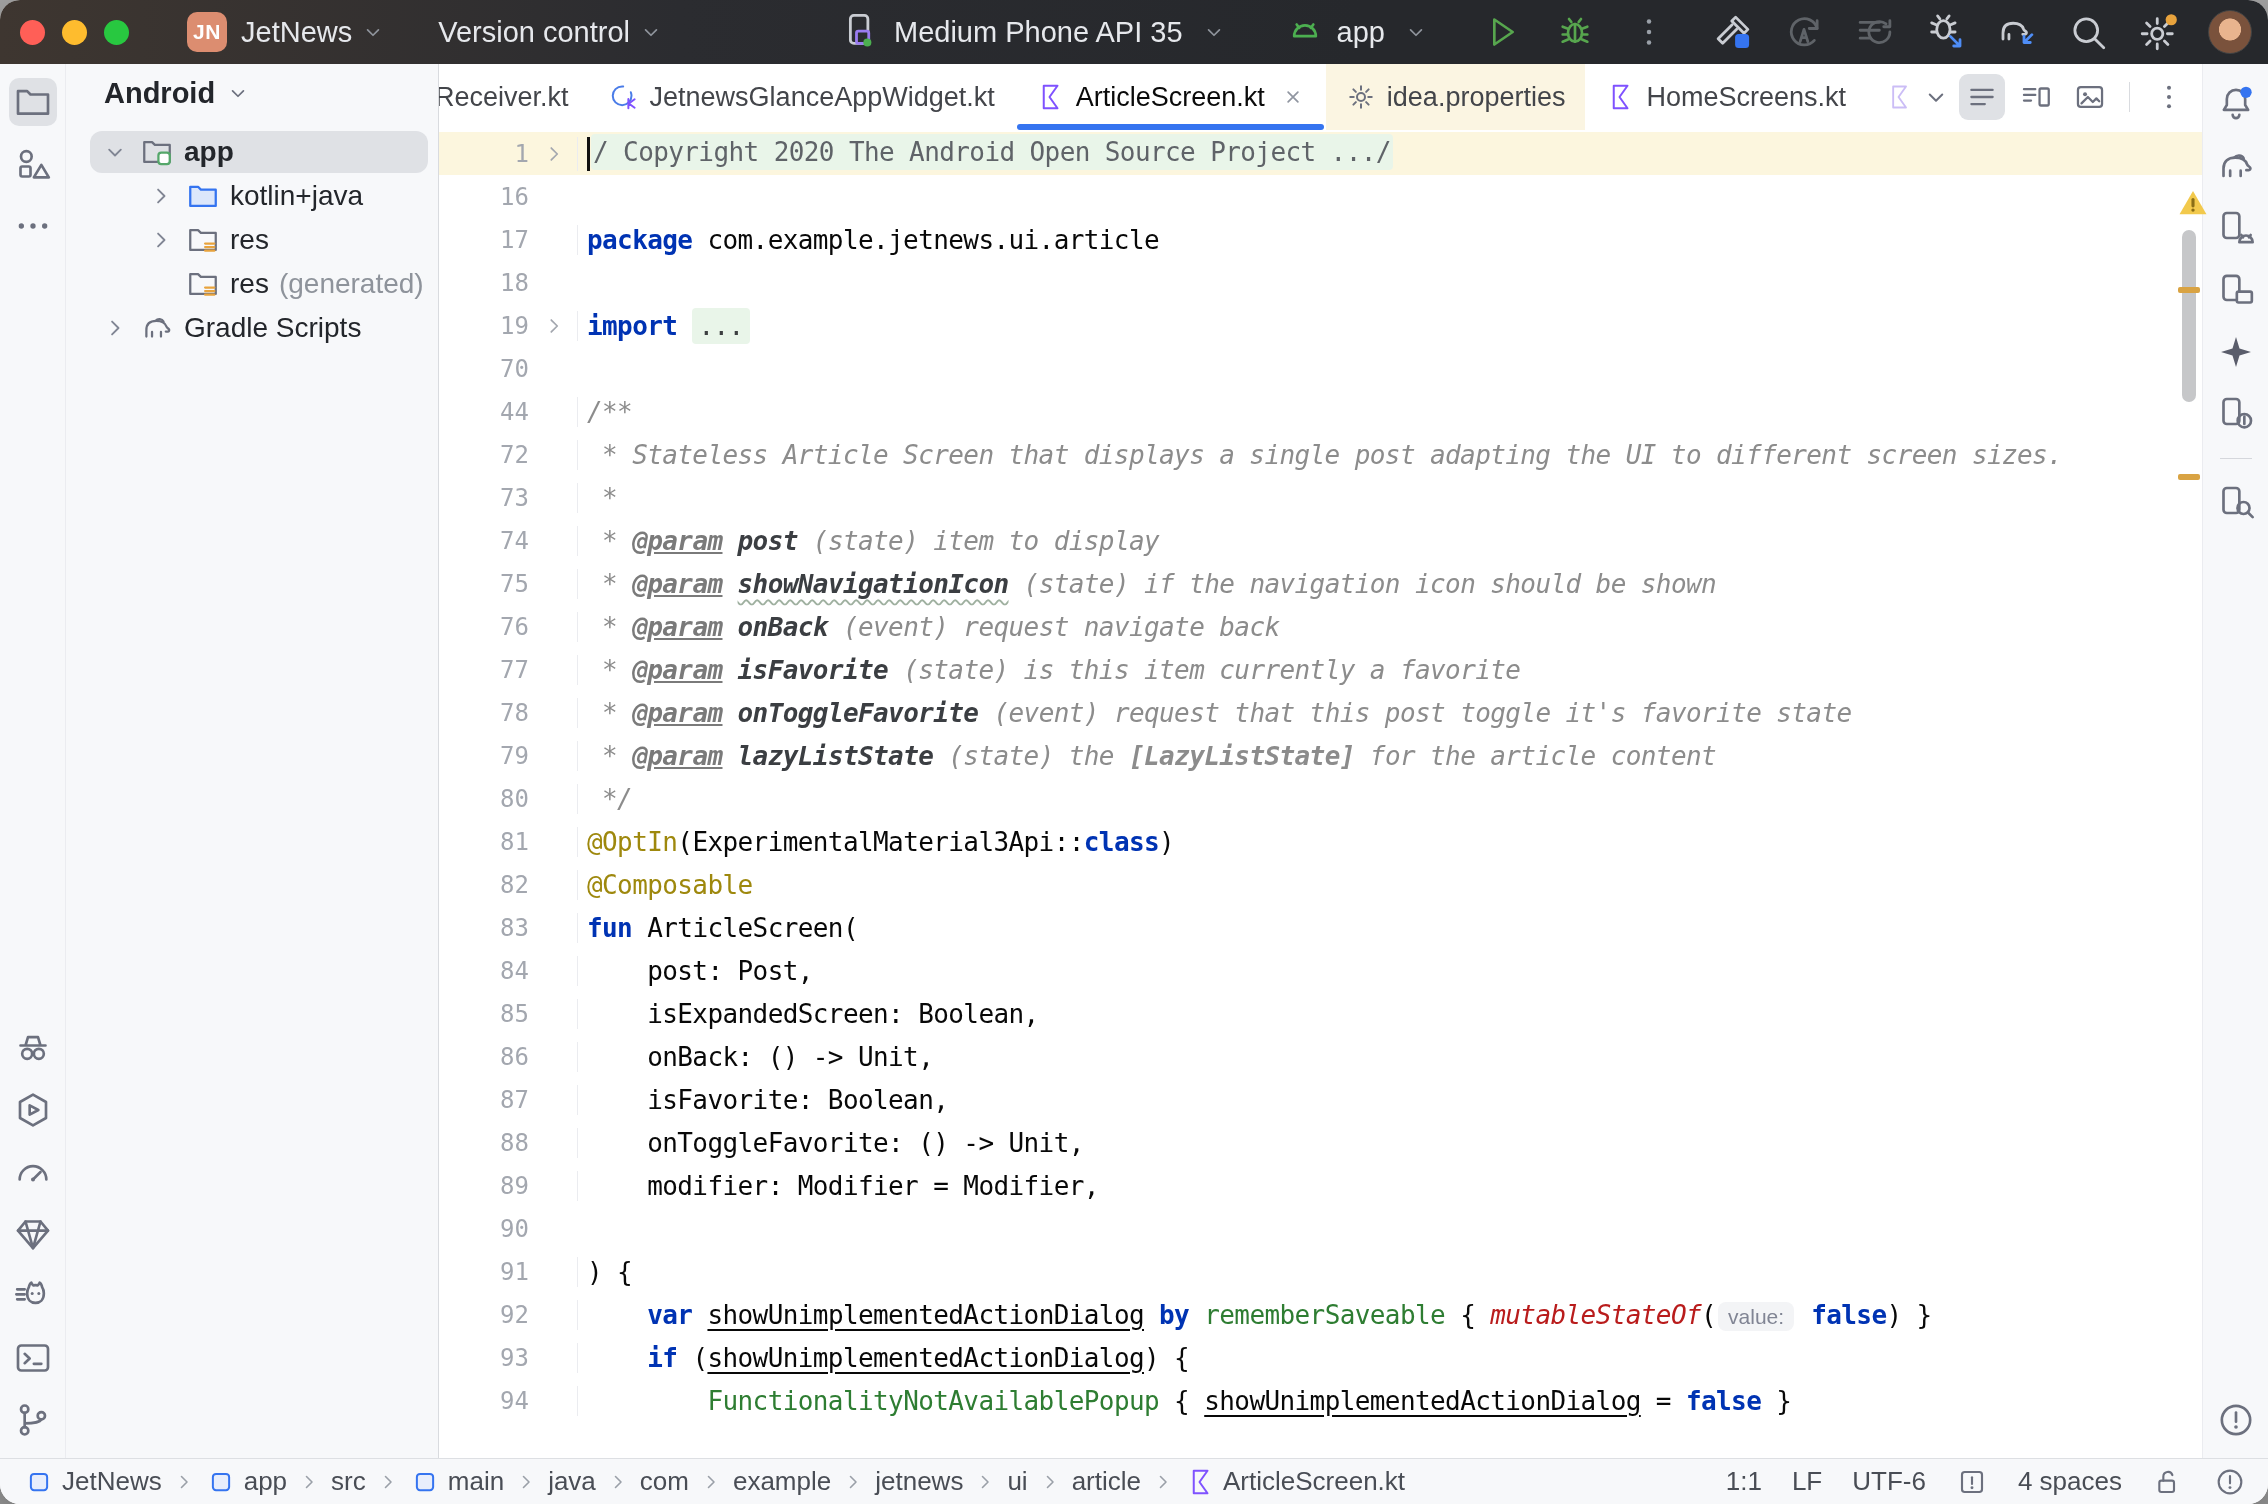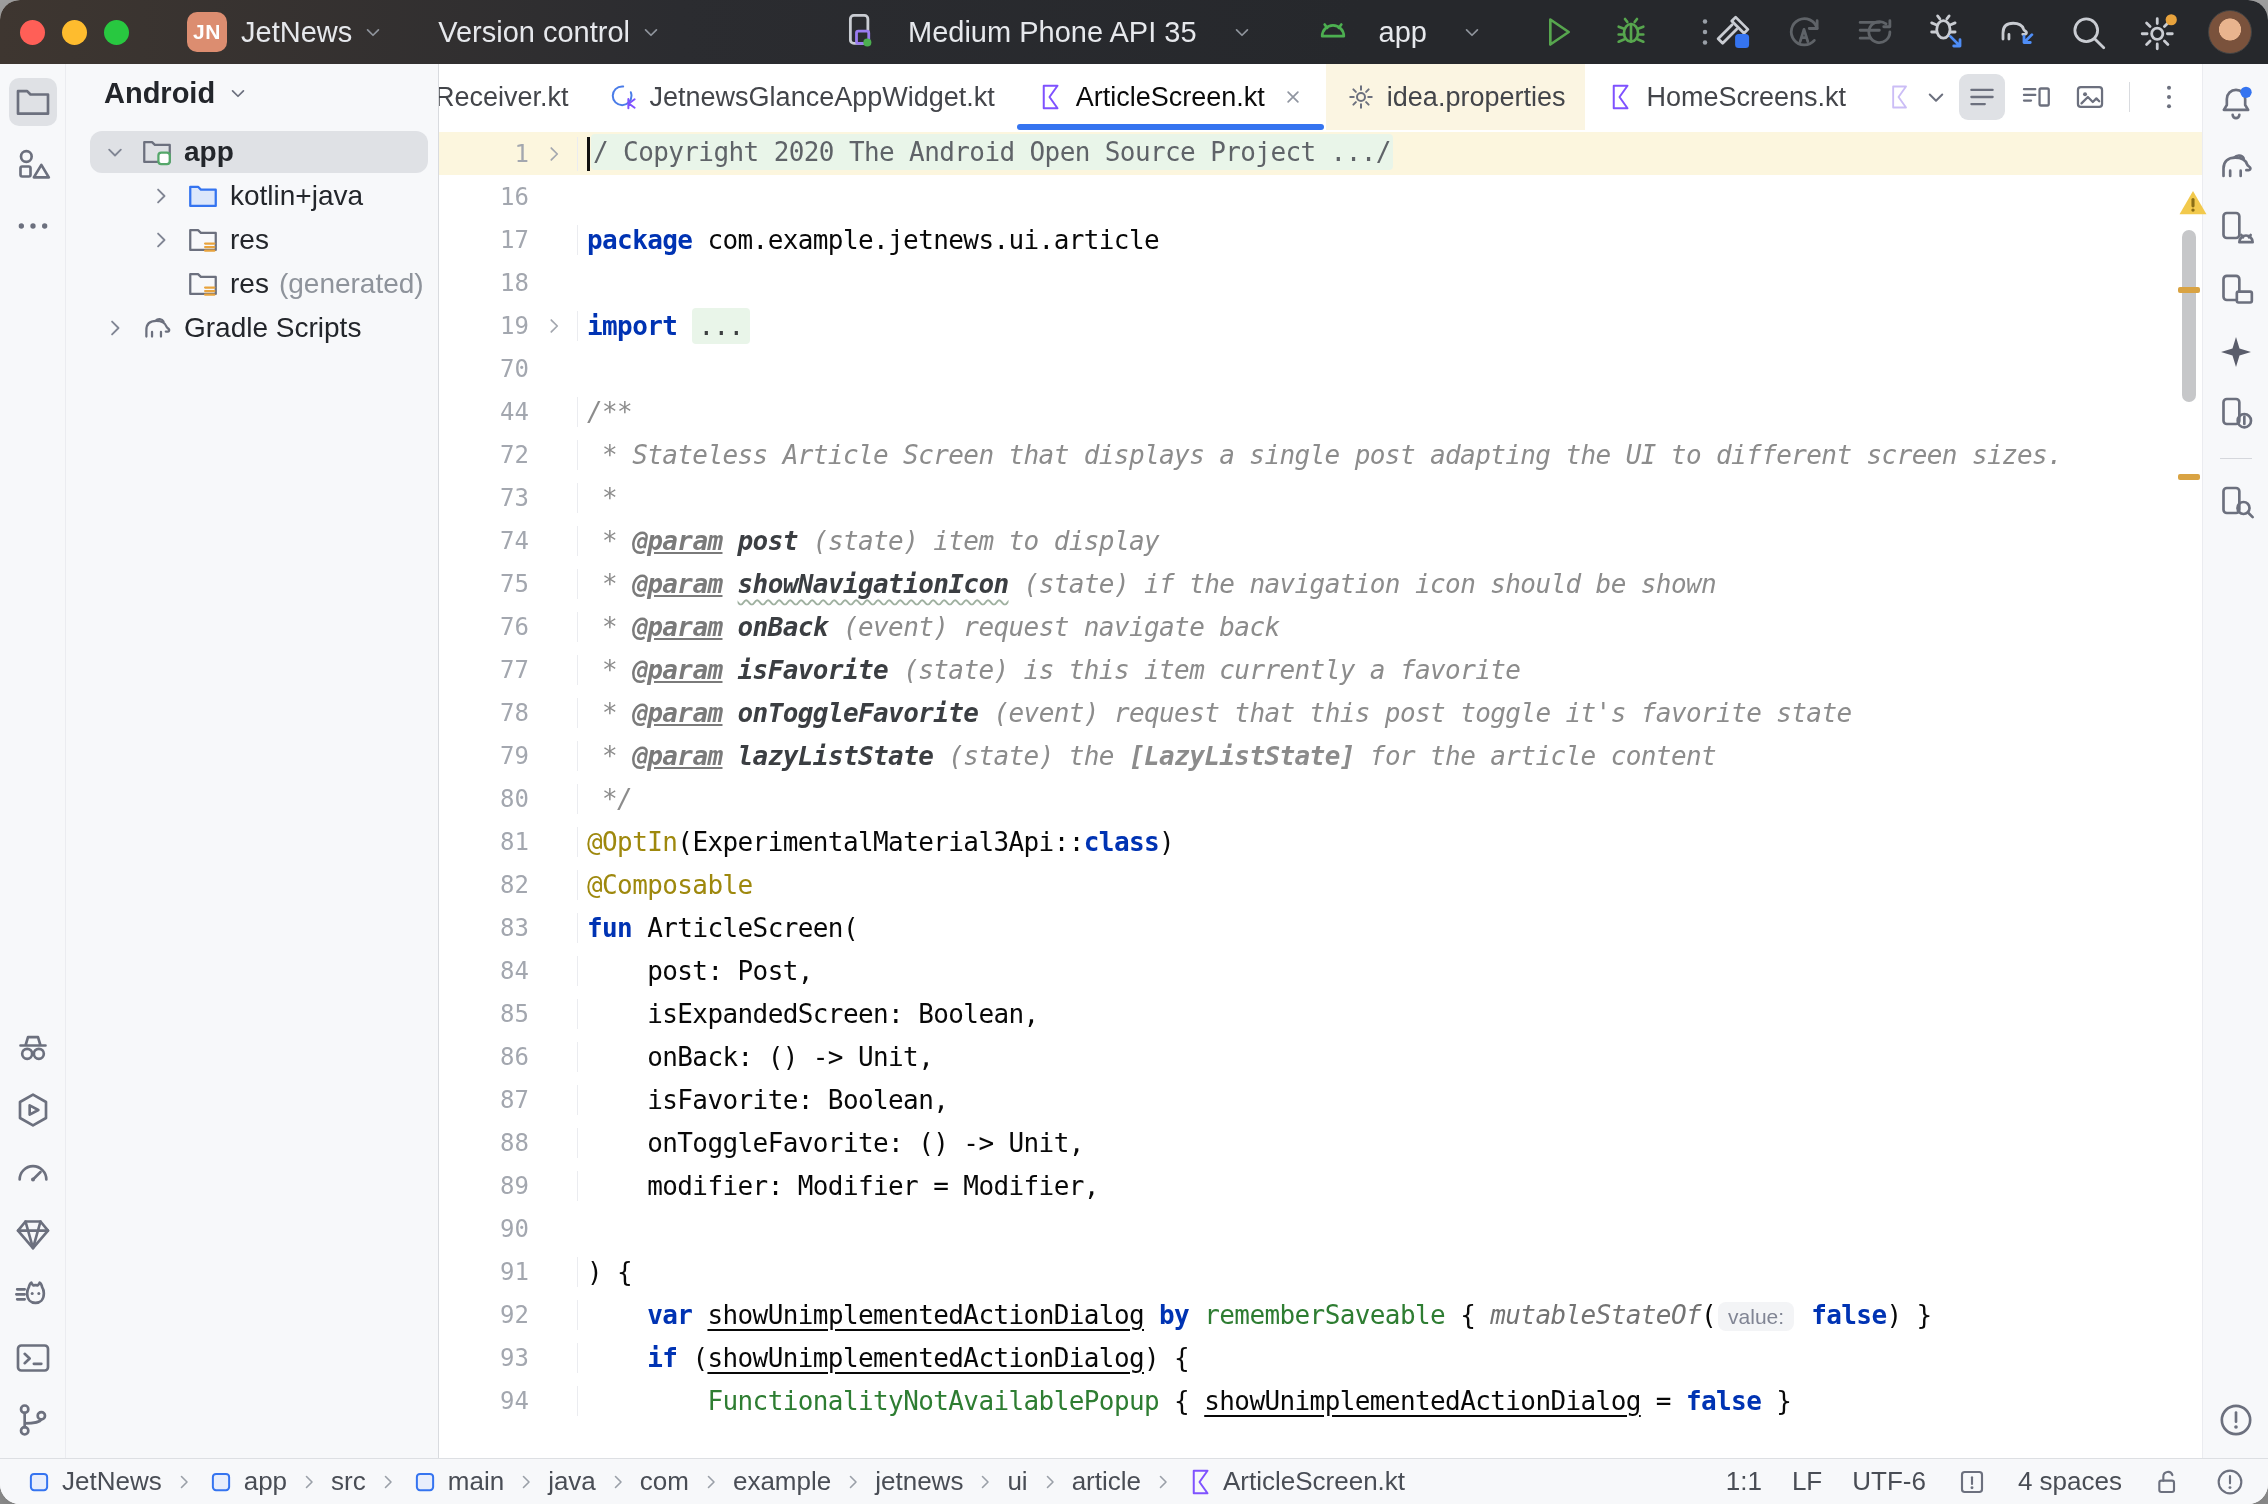--- a/index.html
+++ b/index.html
@@ -10,21 +10,21 @@
   .titlebar { position:relative; height:64px; background:linear-gradient(90deg,#3E3630 0%,#2B2C30 30%,#26282C 60%,#26282C 100%); display:flex; align-items:center; color:#DFE2E8; }
   .traffic { display:flex; gap:17px; margin-left:20px; }
   .tl { width:25px; height:25px; border-radius:50%; }
   .tl.r{background:#FF5F57} .tl.y{background:#FEBC2E} .tl.g{background:#28C840}
   .proj-badge { margin-left:58px; width:40px; height:40px; border-radius:10px; background:#DC8D70; color:#fff; font-weight:bold; font-size:21px; display:flex; align-items:center; justify-content:center; letter-spacing:.5px; }
   .tb-label { font-size:29px; color:#E6E8EC; margin-left:14px; }
   .tb-chev { margin-left:8px; display:flex; }
   .tb-item { display:flex; align-items:center; cursor:default; }
   .tb-vcs { margin-left:52px; }
   .tb-center { position:absolute; left:838px; top:0; height:64px; display:flex; align-items:center; gap:30px; }
-  .tb-group { display:flex; align-items:center; gap:24px; }
+  .tb-group { display:flex; align-items:center; gap:10px; }
   .tb-right { position:absolute; right:16px; top:0; height:64px; display:flex; align-items:center; gap:27px; }
   .tb-ic { display:flex; align-items:center; justify-content:center; width:44px; height:44px; }
   .avatar { width:44px; height:44px; border-radius:50%; background:radial-gradient(circle at 50% 44%, #E9B48E 0 34%, #7A523C 36% 100%); border:1px solid #444; }
 
   
   .main { position:absolute; top:64px; bottom:46px; left:0; right:0; display:flex; background:#fff; }
   .stripe { width:66px; background:#F7F8FA; display:flex; flex-direction:column; align-items:center; flex:none; }
   .stripe.left { border-right:1px solid #EBECF0; padding-top:14px; }
   .stripe.right { border-left:1px solid #EBECF0; padding-top:16px; }
   .stripe .sp-btn { width:48px; height:48px; border-radius:10px; display:flex; align-items:center; justify-content:center; margin-bottom:14px; }
@@ -70,21 +70,21 @@
   .caret-bar { display:inline-block; width:3px; height:34px; background:#111; vertical-align:middle; margin-right:1px; }
   .sg-p { color:#080808; }
   .sg-k { color:#0033B3; font-weight:bold; }
   .sg-d { color:#8C8C8C; font-style:italic; }
   .sg-dt { color:#7A7A7A; font-style:italic; font-weight:bold; text-decoration:underline; }
   .sg-dp { color:#3B3E42; font-style:italic; font-weight:bold; }
   .sg-dpw { color:#3B3E42; font-style:italic; font-weight:bold; text-decoration:underline wavy #9FB0A0 1.5px; text-underline-offset:6px; }
   .sg-db { color:#8C8C8C; font-style:italic; font-weight:bold; }
   .sg-a { color:#9E880D; }
   .sg-g { color:#2E7D32; }
-  .sg-it { color:#737373; font-style:italic; }
+  .sg-it { color:#b91c1c; font-style:italic; }
   .sg-u { color:#080808; text-decoration:underline; text-underline-offset:5px; }
   .sg-f { color:#5F6368; background:#E9F5E9; border-radius:4px; padding:3px 2px; }
   .sg-fd { color:#3C3F41; background:#E9F5E9; border-radius:4px; padding:3px 6px; }
   .sg-h { font-family:"Liberation Sans",sans-serif; font-style:normal; font-size:21px; color:#818594; background:#F3F4F6; border-radius:8px; padding:3px 10px; margin:0 2px; letter-spacing:0; }
 
   
   .ed-scrollzone { position:absolute; top:66px; right:0; width:26px; bottom:0; }
   .insp-triangle { position:absolute; top:56px; left:0px; }
   .sb-thumb { position:absolute; top:100px; left:6px; width:14px; height:172px; border-radius:7px; background:#C6C7C9; }
   .sb-mark { position:absolute; left:2px; width:22px; height:6px; border-radius:2px; background:#D9A343; }

